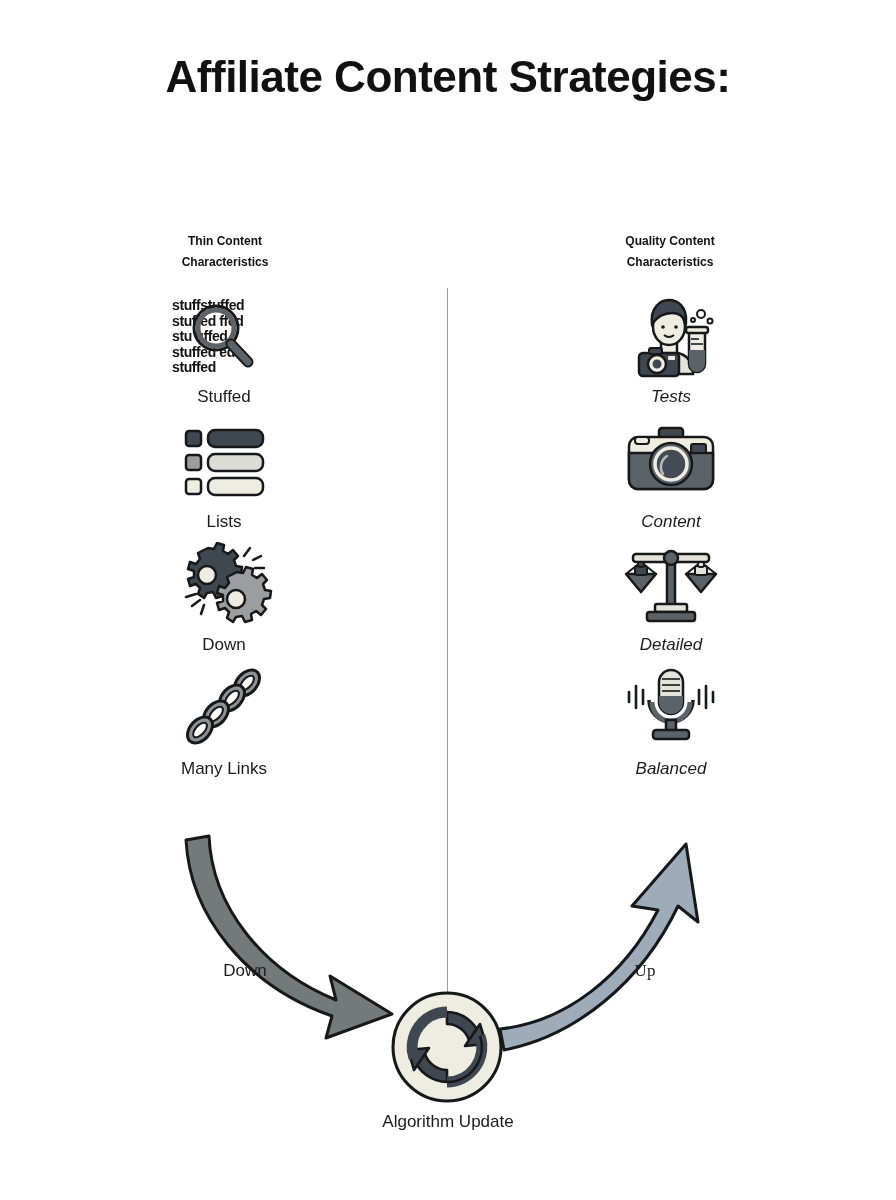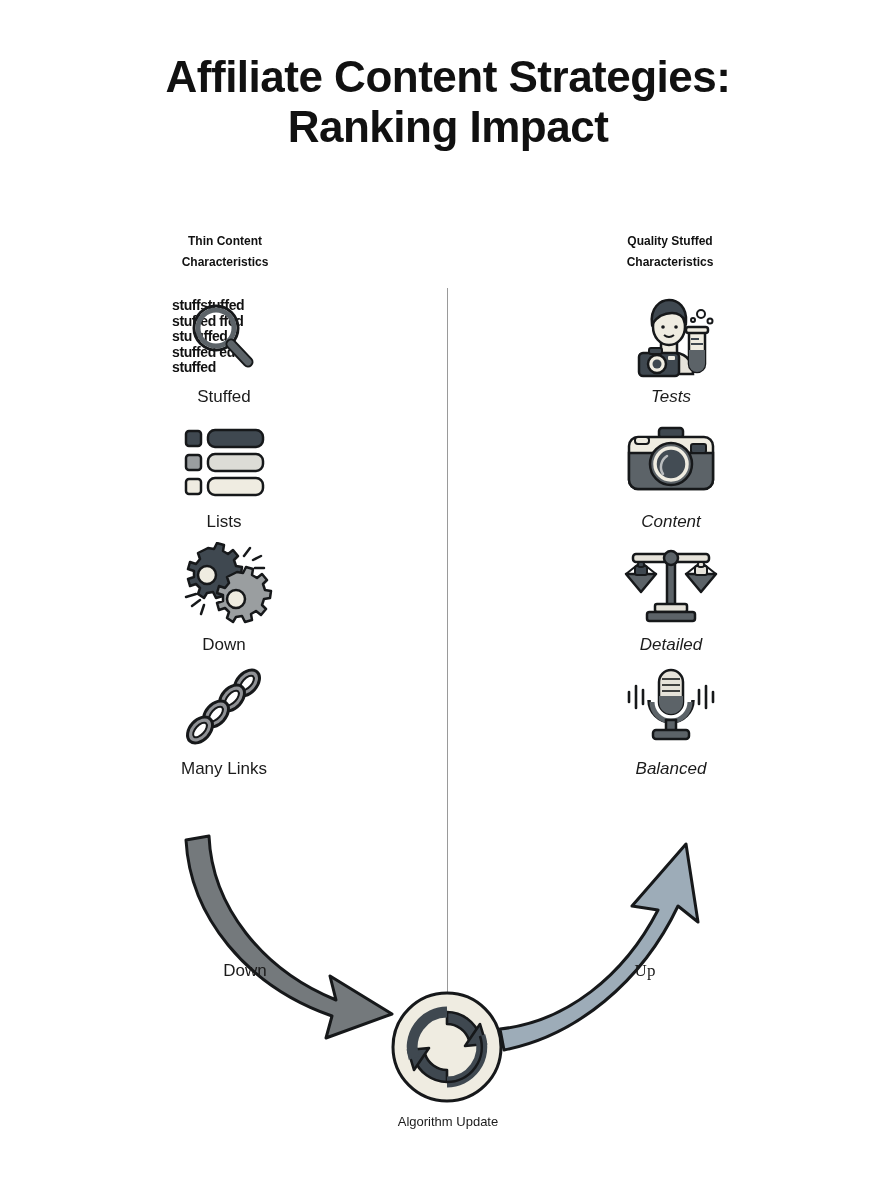--- a/index.html
+++ b/index.html
@@ -117,43 +117,42 @@
     top: 990px;
     width: 114px;
     height: 114px;
   }
   .center-cap {
     position: absolute;
     left: 298px;
     top: 1111px;
     width: 300px;
     text-align: center;
-    font-size: 13px;
+    font-size: 17px;
     line-height: 21px;
     color: #1b1b1b;
   }
   .center-cap .l2 { display: block; }
 
   .svgbox { position: absolute; left: 0; top: 0; }
 </style>
 </head>
 <body>
 
 <div class="title">
   <span>Affiliate Content Strategies:</span>
-  <span class="line2">Ranking Impact</span>
 </div>
 
 <div class="col-head left">
   <span>Thin Content</span><br>
   <span>Characteristics</span>
 </div>
 
 <div class="col-head right">
-  <span>Quality Stuffed</span><br>
+  <span>Quality Content</span><br>
   <span>Characteristics</span>
 </div>
 
 <div class="divider"></div>
 
 <div class="left-col">
 
   <div class="item row1">
     <div class="art">
       <div class="stuffwrap">

